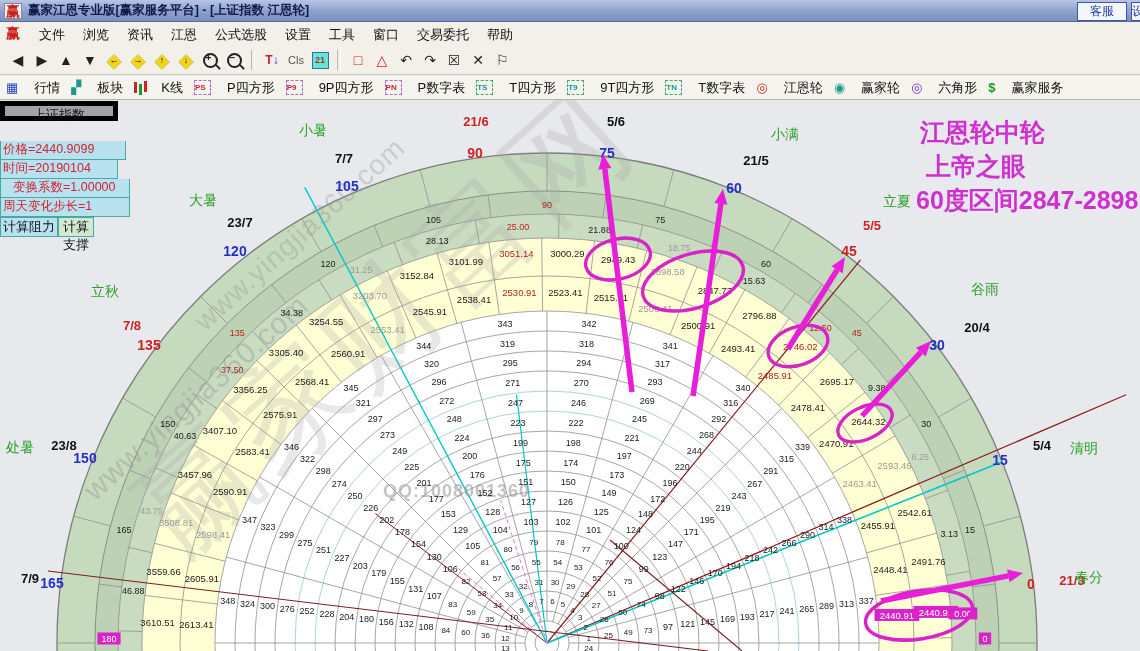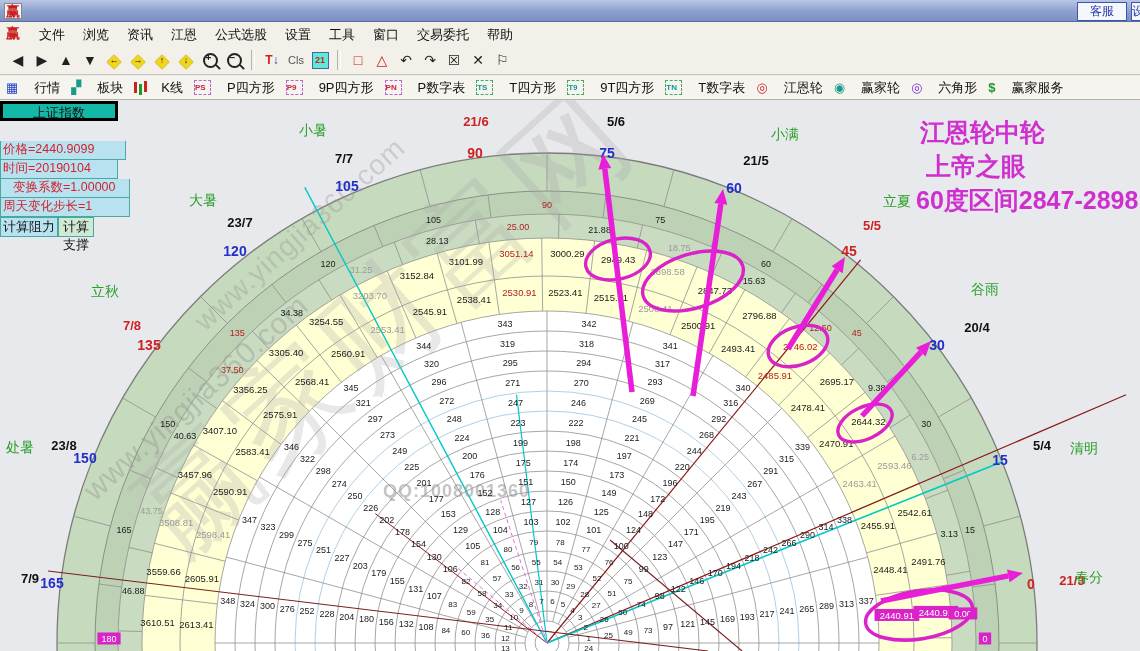--- a/index.html
+++ b/index.html
@@ -30,34 +30,35 @@
   .toolbar2{position:absolute;left:0;top:76px;width:1140px;height:24px;background:#f6f4ee;border-bottom:1px solid #b5b2a6;display:flex;align-items:center;padding-left:6px;box-sizing:border-box;}
   .t2item{display:inline-flex;align-items:center;margin-right:11px;}
   .t2item .lab{font-size:13px;color:#111;margin-left:16px;}
   .t2icon{font-size:13px;}
   .lbox{display:inline-block;width:15px;height:13px;border:1px dashed #44aa66;font-size:8px;font-weight:bold;text-align:left;line-height:13px;}
   .lbox.p{color:#cc2244;border-color:#bb66cc;}
   .lbox.t{color:#0f9b8e;border-color:#44aa66;}
   .candles{display:inline-block;width:3px;height:11px;background:#cc2222;box-shadow:5px 2px 0 #1a9a2a,10px -1px 0 #cc2222;margin-right:8px;}
   
   .panel{position:absolute;left:0;top:101px;z-index:30;}
-  .panel .hdr{width:118px;height:20px;background:#14b8a6;border:3px solid #000000;box-sizing:border-box;text-align:center;font-size:13px;color:#111;line-height:18px;}
+  .panel .hdr{width:118px;height:20px;background:#a3a3a3;border:5px solid #000000;box-sizing:border-box;text-align:center;font-size:13px;color:#111;line-height:18px;}
   .prow{height:19px;background:#b9e2f1;border:1px solid #49a8a0;border-top:none;box-sizing:border-box;font-size:12.5px;color:#d2232e;line-height:17px;padding-left:2px;}
   .pbtns{display:flex;}
   .pbtn{height:20px;border:1px solid #49a8a0;box-sizing:border-box;font-size:13px;color:#111;line-height:18px;text-align:center;}
   
   .anno{position:absolute;z-index:25;color:#cf2fcf;font-weight:bold;font-size:25px;white-space:nowrap;}
   .chart{position:absolute;left:0;top:100px;width:1140px;height:551px;background:#e8e9ec;}
   svg text{user-select:none;}
 </style>
 </head>
 <body>
 
 <div class="titlebar">
   <span class="logo">赢</span>
+  <span class="title">赢家江恩专业版[赢家服务平台] - [上证指数 江恩轮]</span>
   <div class="tb-btn" style="left:1077px;width:48px;">客服</div>
   <div class="tb-btn" style="left:1131px;width:9px;overflow:hidden;">设</div>
 </div>
 
 <div class="menubar">
   <span class="mlogo">赢</span>
   <span id="menu-items"><span class="menu-item">文件</span><span class="menu-item">浏览</span><span class="menu-item">资讯</span><span class="menu-item">江恩</span><span class="menu-item">公式选股</span><span class="menu-item">设置</span><span class="menu-item">工具</span><span class="menu-item">窗口</span><span class="menu-item">交易委托</span><span class="menu-item">帮助</span></span>
 </div>
 
 <div class="toolbar1" id="toolbar1">

